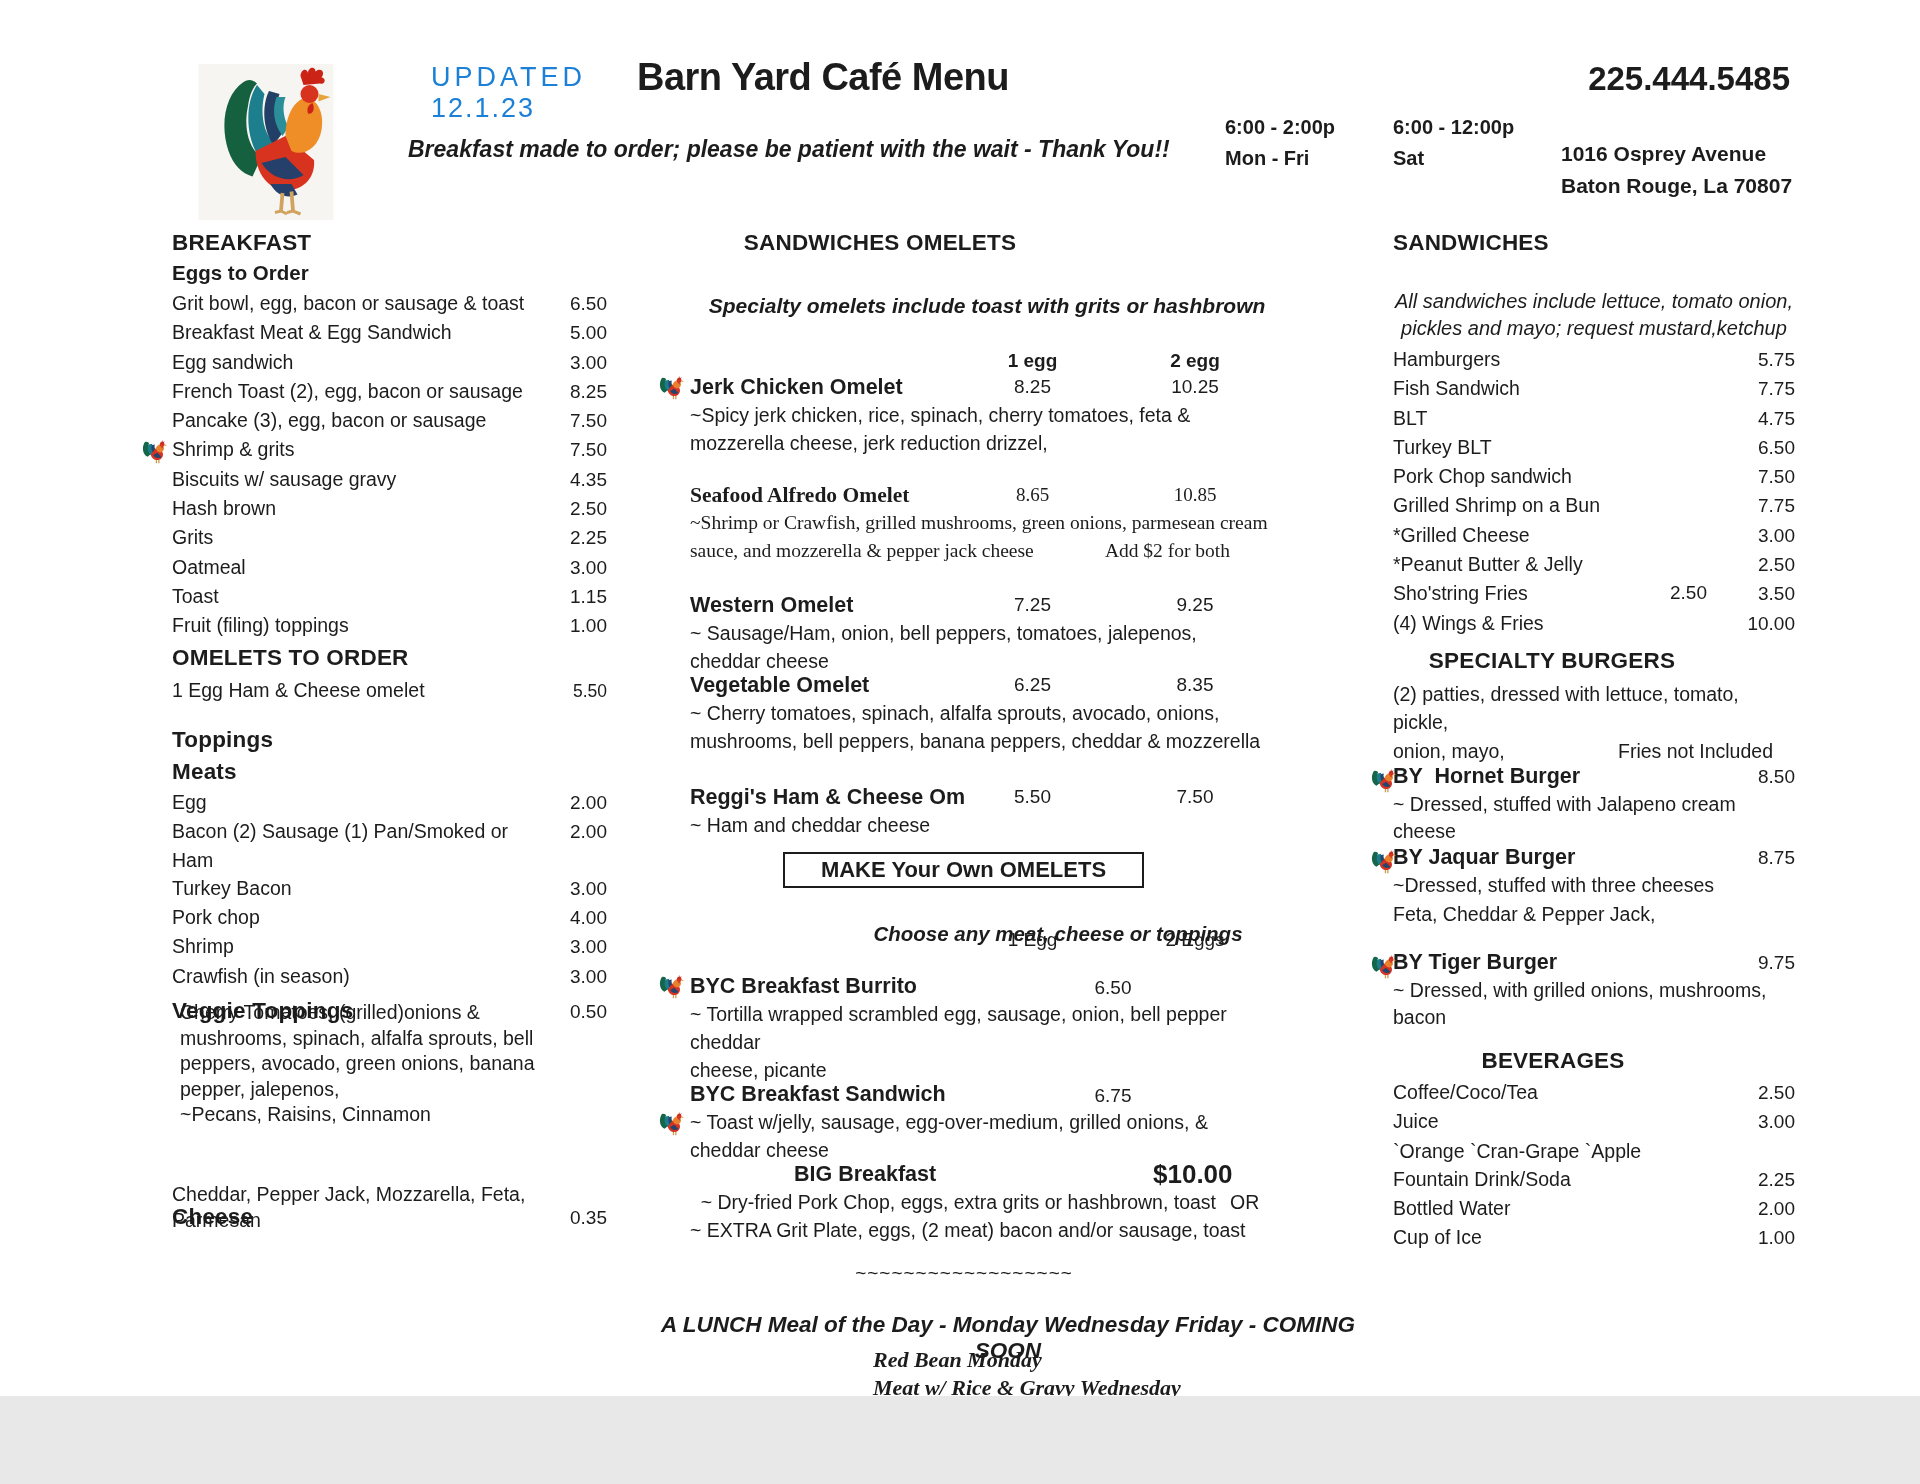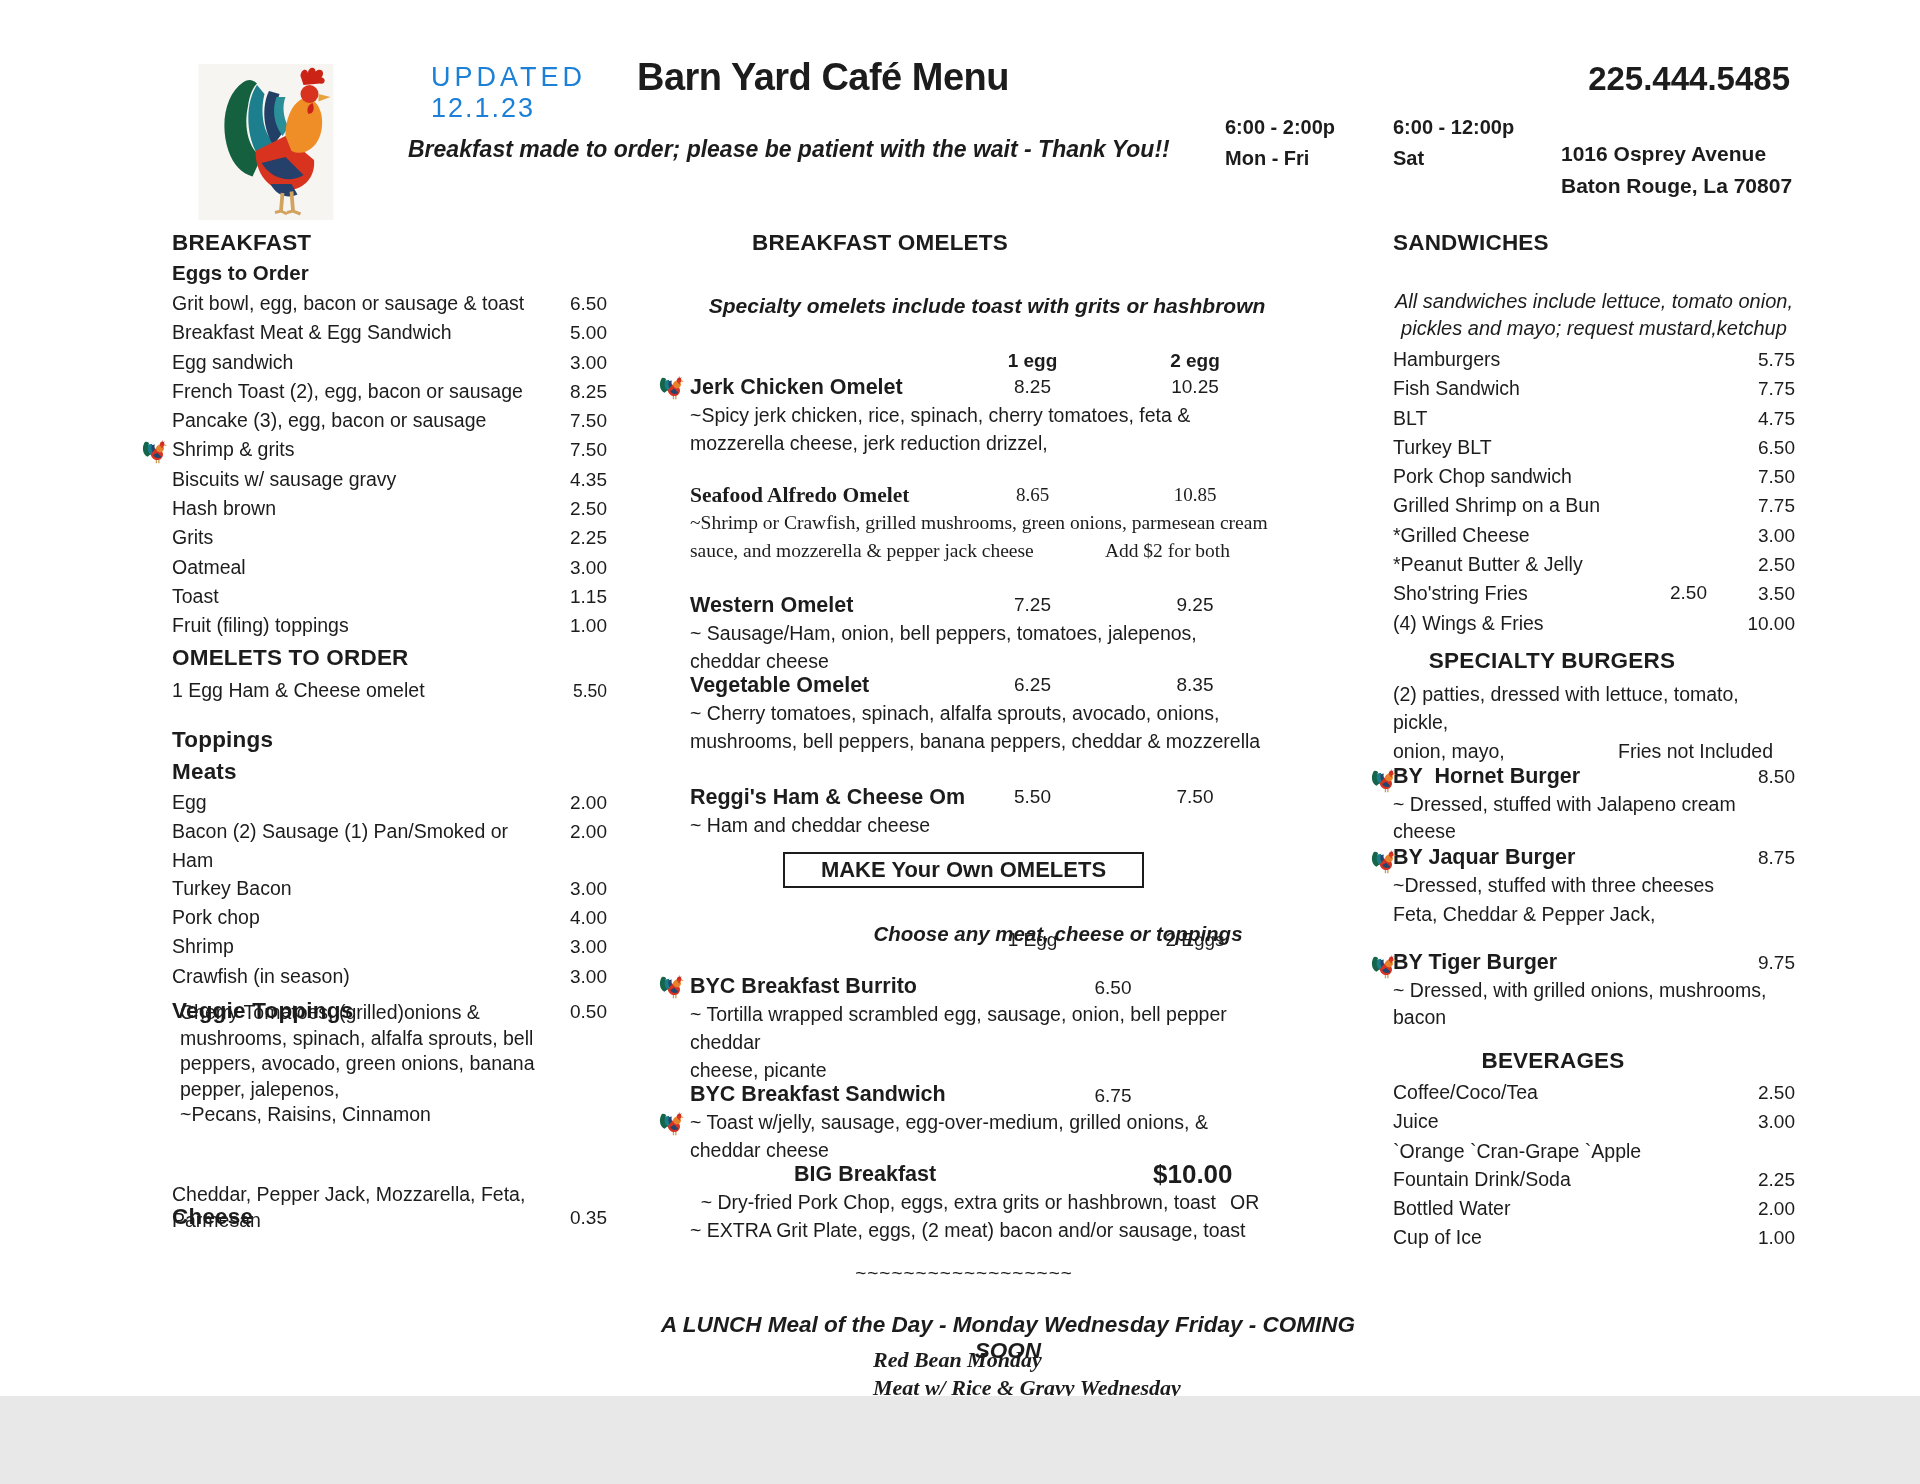--- a/index.html
+++ b/index.html
@@ -290,21 +290,21 @@
       <span class="pr">0.35</span>
     </div>
     <div class="abs l-chdesc">
 
     <div>Cheddar, Pepper Jack, Mozzarella, Feta,</div>
         <div>Parmesan</div>
       </div>
   </div>
 
   <div class="col" id="col-center">
-    <div class="abs c-h1 sec-h">BREAKFAST OMELETS</div>
+    <div class="abs c-h1 sec-h">SANDWICHES OMELETS</div>
     <div class="abs c-note">Specialty omelets include toast with grits or hashbrown</div>
 
     <div class="abs c-cols og">
       <span></span>
       <span class="ocolh">1 egg</span>
       <span></span>
       <span class="ocolh">2 egg</span>
     </div>
 
     <div class="abs c-jerk">

